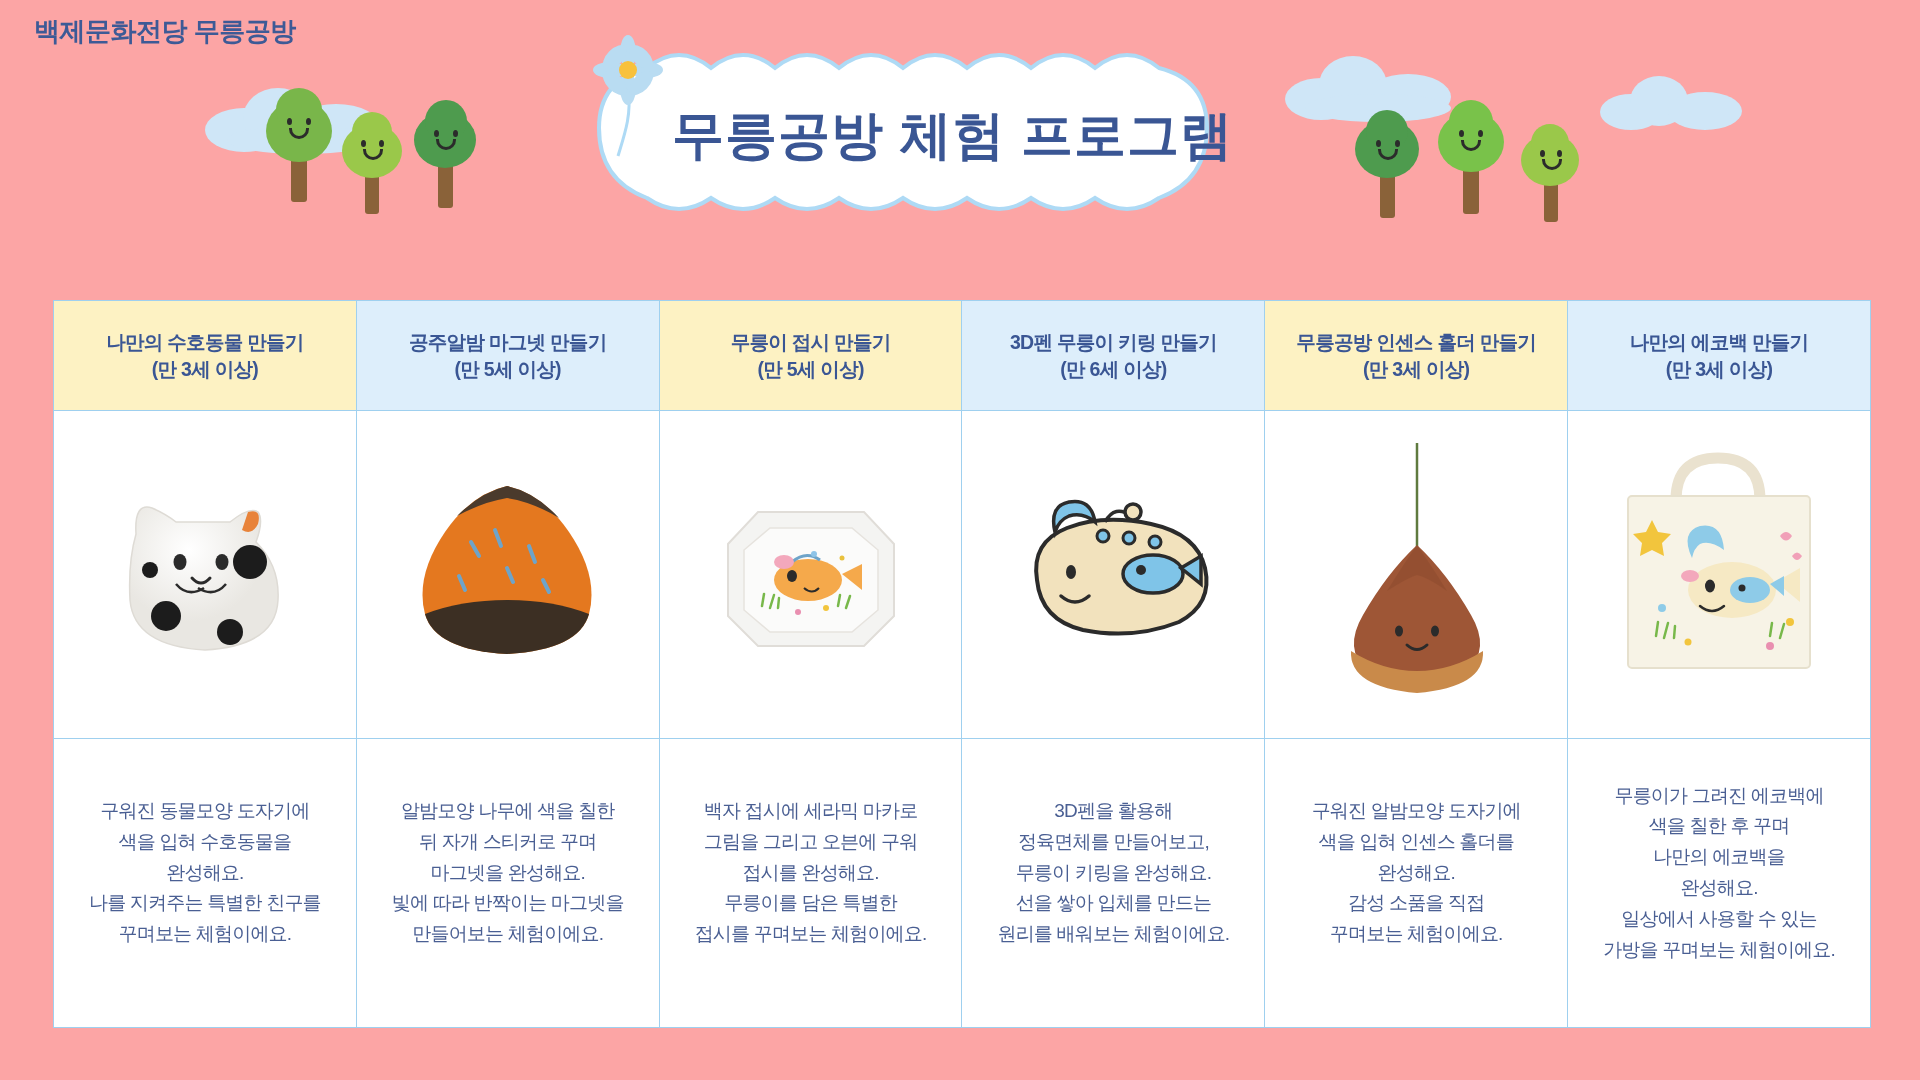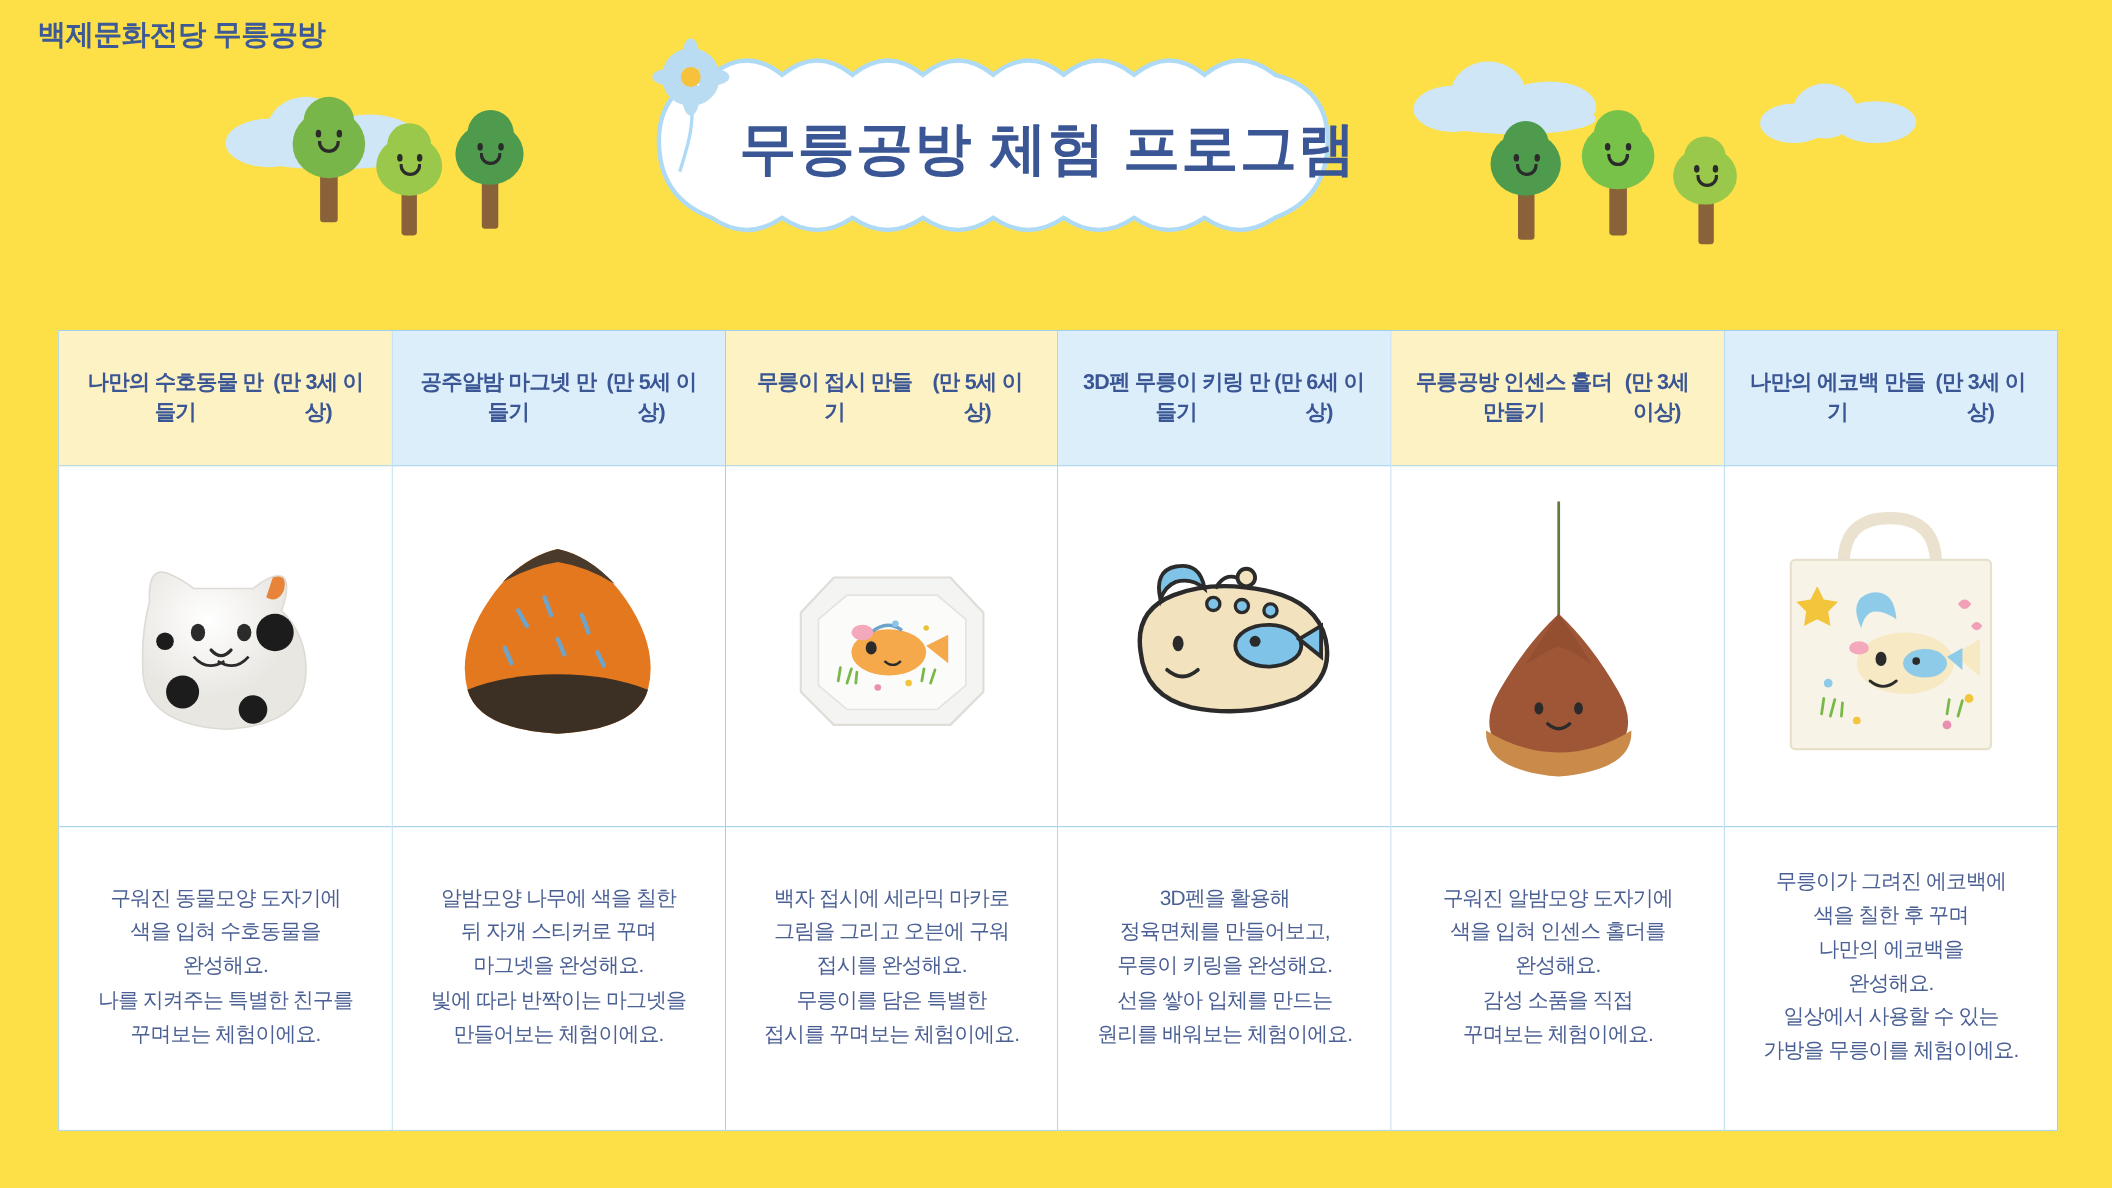--- a/index.html
+++ b/index.html
@@ -2,21 +2,21 @@
 <html><head>
 <meta charset="utf-8">
 <style>
   * { box-sizing: border-box; margin: 0; padding: 0; }
   html, body {
     width: 1920px; height: 1080px;
     background: #eaf5fd;
     font-family: "Liberation Sans", sans-serif;
     overflow: hidden;
   }
-  #stage { position: relative; width: 1920px; height: 1080px; background: #fde047; }
+  #stage { position: relative; width: 1920px; height: 1080px; background: #fca5a5; }
 
   
   .brand {
     position: absolute; left: 34px; top: 14px;
     font-size: 26px; font-weight: bold; color: #3d5a96;
     letter-spacing: -0.5px;
   }
   .cloudgroup { position: absolute; }
   .cloudgroup .c1, .cloudgroup .c2, .cloudgroup .c3, .cloudgroup .c4 {
     position: absolute; background: #cfe6f7; border-radius: 50%;
@@ -58,27 +58,27 @@
     background: #fff;
   }
   .col {
     flex: 1 1 0;
     display: flex; flex-direction: column;
     border-right: 1px solid #9fd0ef;
   }
   .col:last-child { border-right: none; }
 
   .hdr {
-    height: 123px;
-    display: flex; flex-direction: row;
+    height: 110px;
+    display: flex; flex-direction: column;
     align-items: center; justify-content: center;
     color: #3a5694; font-size: 19.5px; font-weight: bold;
     line-height: 1.38; text-align: center; letter-spacing: -0.7px;
     border-bottom: 1px solid #9fd0ef;
-    padding: 0 21px;
+    padding: 0 4px;
   }
   .hdr.yellow { background: #fdf2c3; }
   .hdr.blue   { background: #ddeefb; }
   .hdr .age { font-weight: bold; }
 
   .imgcell {
     height: 328px;
     background: #fff;
     display: flex; align-items: center; justify-content: center;
     border-bottom: 1px solid #9fd0ef;
@@ -415,18 +415,18 @@
           <circle cx="186" cy="206" r="4" fill="#e98fb0"></circle>
           <circle cx="104" cy="202" r="3.5" fill="#f2c53d"></circle>
         </svg>
       </div>
       <div class="desc">
         <p>무릉이가 그려진 에코백에
 색을 칠한 후 꾸며
 나만의 에코백을
 완성해요.
 일상에서 사용할 수 있는
-가방을 무릉이를 체험이에요.</p>
+가방을 꾸며보는 체험이에요.</p>
       </div>
     </div>
 
   </div>
 </div>
 
 </body></html>

